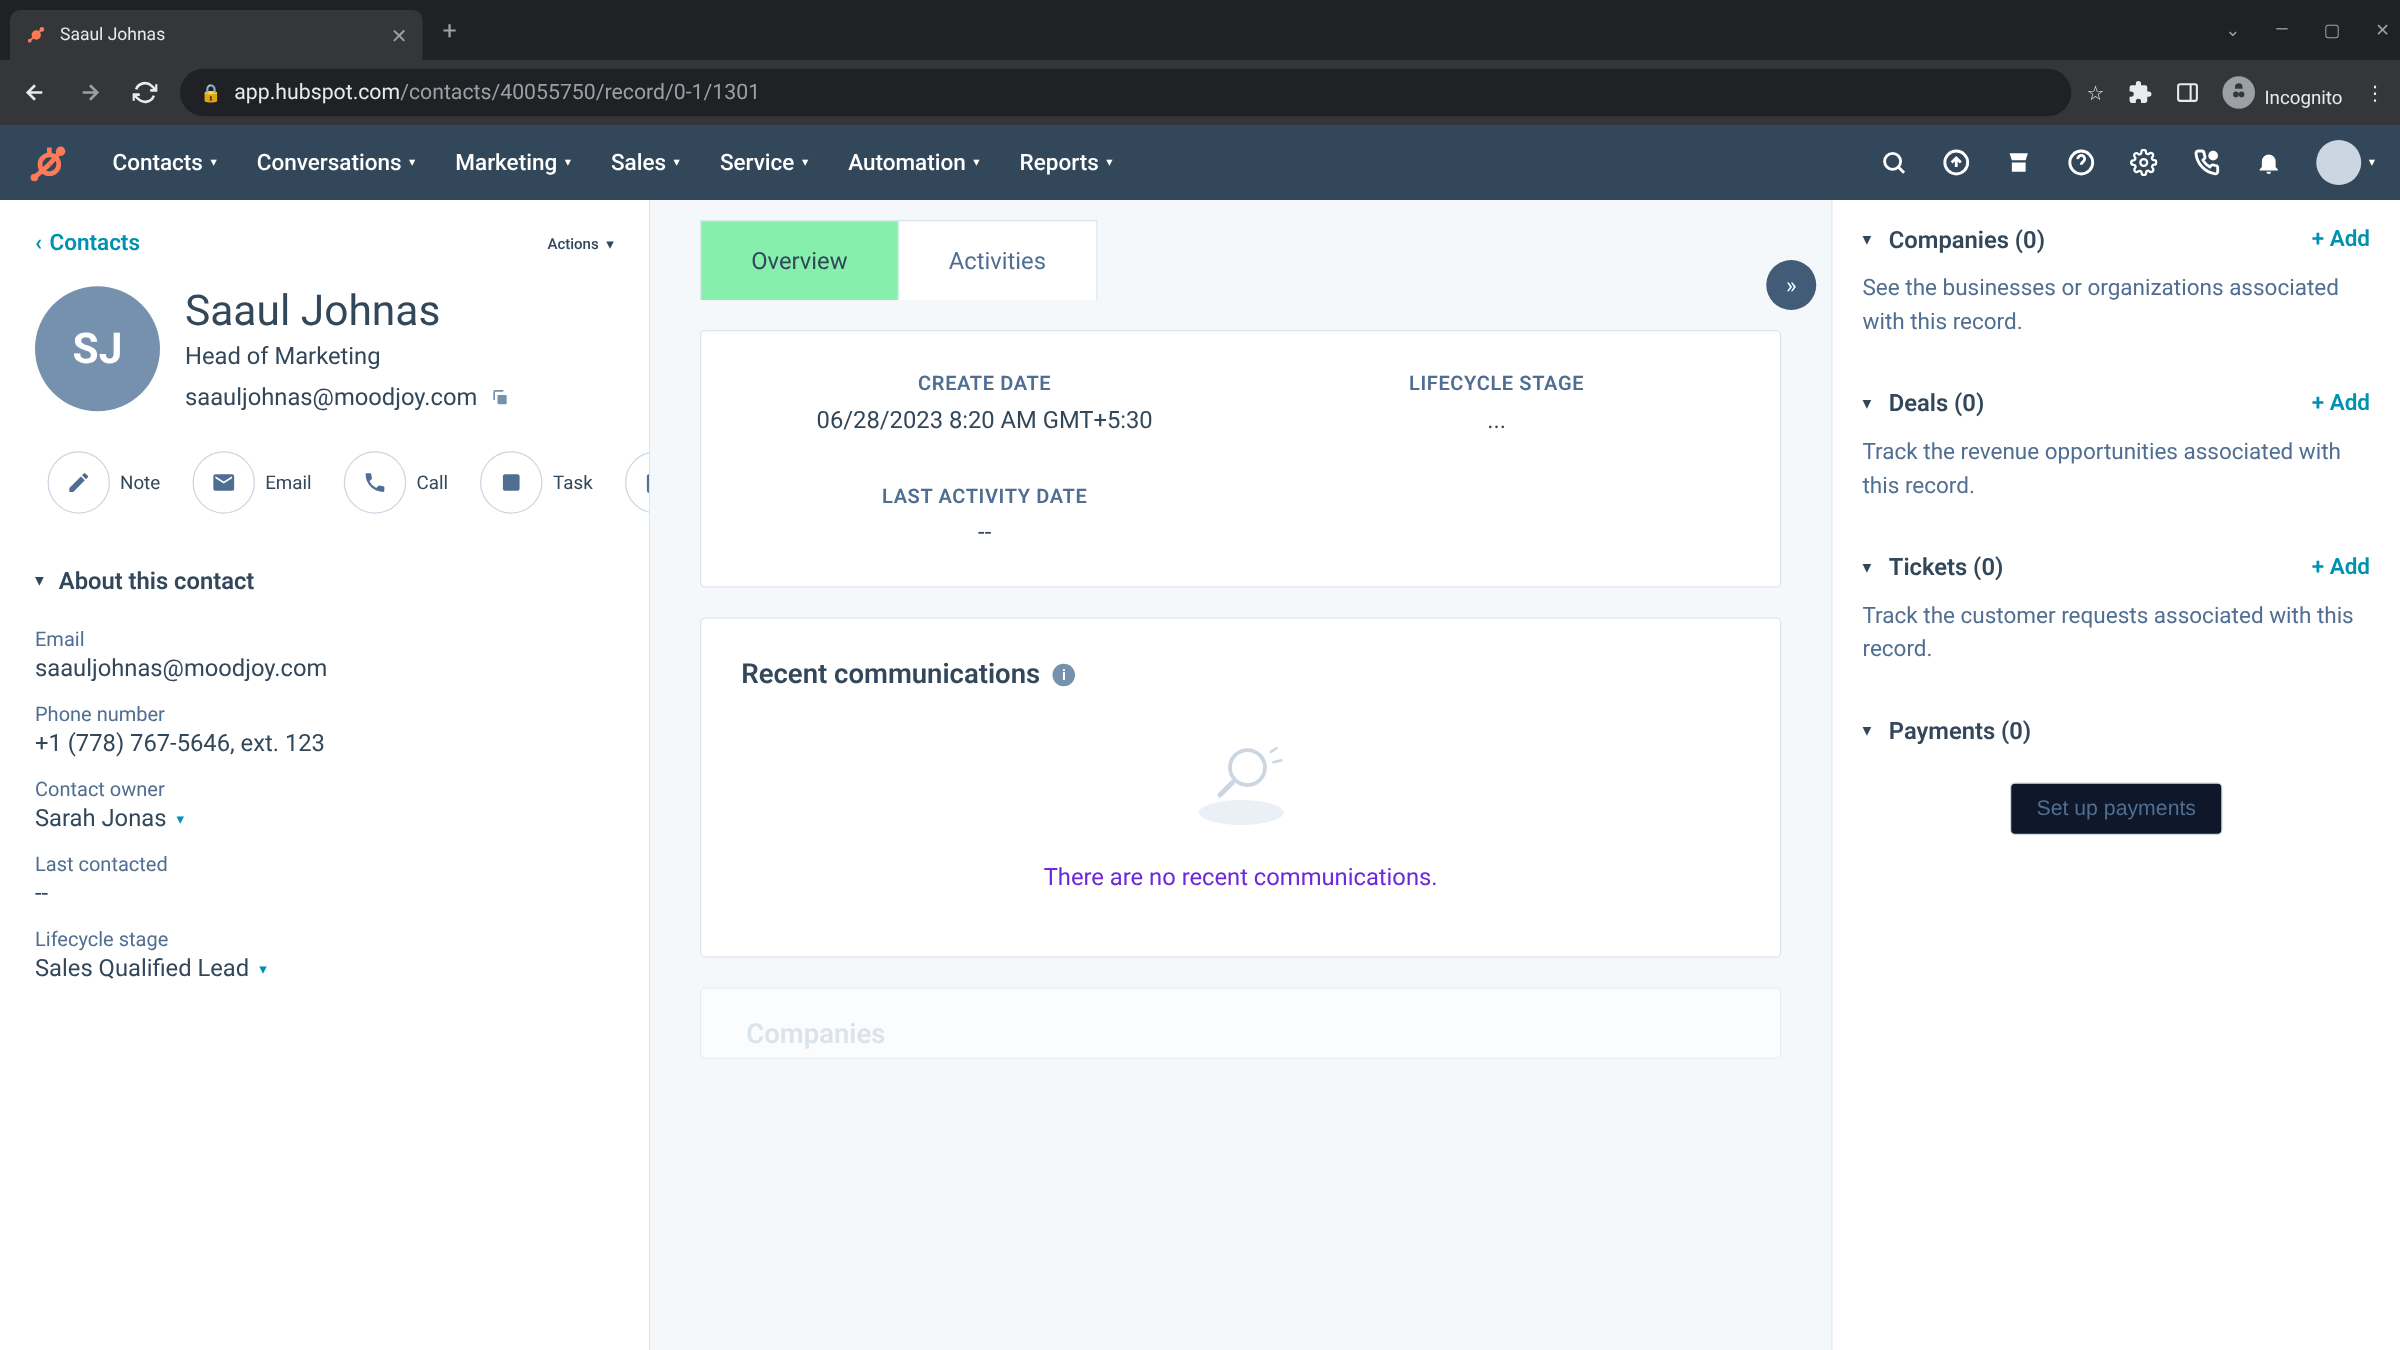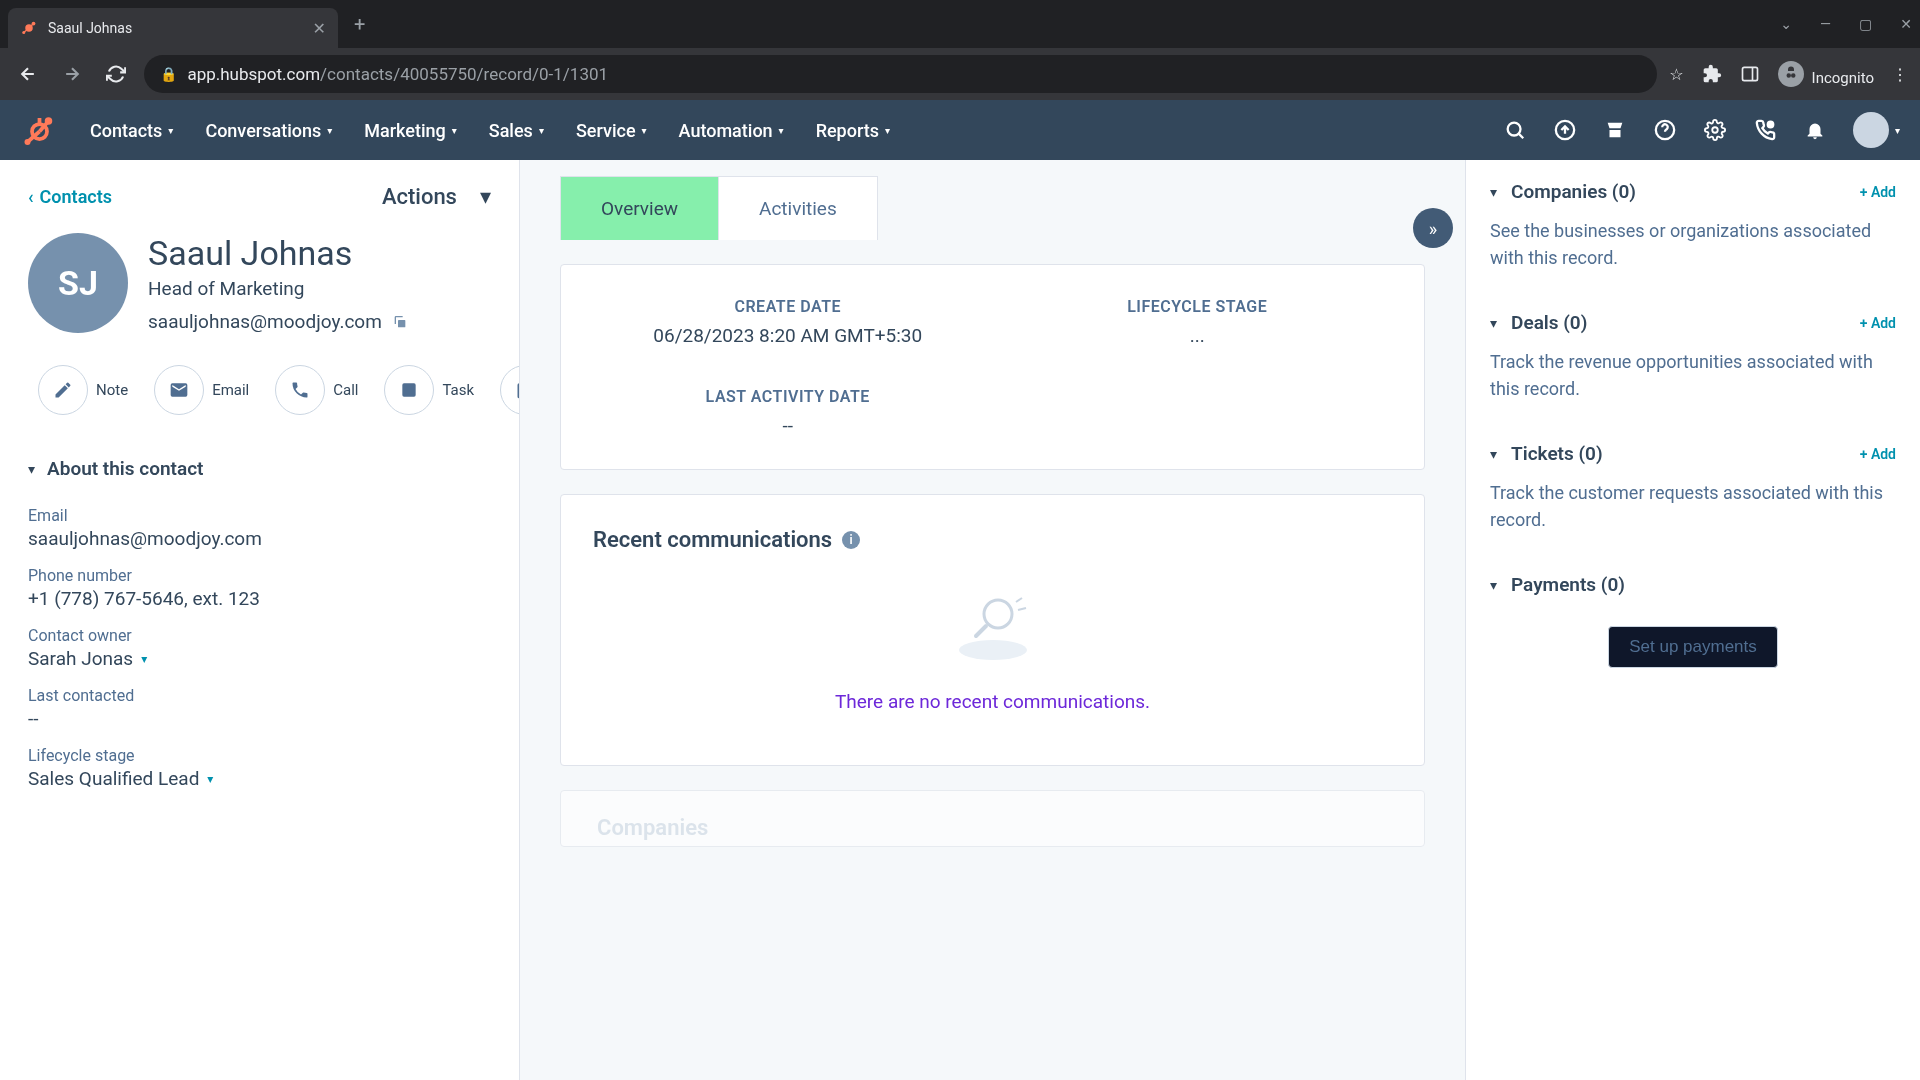--- a/index.html
+++ b/index.html
@@ -40,21 +40,21 @@
 
 
 .app-body { display: flex; height: calc(1080px - 160px); background: #fff; }
 .left-panel { width: 520px; background: #fff; border-right: 1px solid #dfe3eb; overflow-y: auto; position: relative; }
 .center-panel { flex: 1; background: #f5f8fa; overflow-y: auto; position: relative; }
 .right-panel { width: 455px; background: #fff; border-left: 1px solid #dfe3eb; overflow-y: auto; }
 
 
 .left-header { display: flex; justify-content: space-between; align-items: center; padding: 24px 28px 12px; }
 .back-link { color: #0091ae; font-size: 18px; font-weight: 600; display: flex; align-items: center; gap: 6px; cursor: pointer; }
-.actions-btn { color: #33475b; font-size: 22px; font-weight: 500; display: flex; align-items: center; gap: 23px; cursor: pointer; }
+.actions-btn { color: #33475b; font-size: 12px; font-weight: 500; display: flex; align-items: center; gap: 6px; cursor: pointer; }
 
 .contact-header { display: flex; gap: 20px; padding: 12px 28px; align-items: flex-start; }
 .avatar { width: 100px; height: 100px; background: #7691ad; border-radius: 50%; display: flex; align-items: center; justify-content: center; color: #fff; font-size: 34px; font-weight: 700; }
 .contact-name { font-size: 34px; color: #33475b; font-weight: 400; margin-bottom: 4px; }
 .contact-title { font-size: 19px; color: #33475b; margin-bottom: 10px; }
 .contact-email-row { display: flex; align-items: center; gap: 10px; }
 .contact-email { font-size: 19px; color: #33475b; }
 .copy-icon { color: #7691ad; cursor: pointer; }
 
 .action-buttons { display: flex; gap: 26px; padding: 20px 28px 24px 38px; }
@@ -93,21 +93,21 @@
 .empty-icon { width: 90px; height: 70px; margin: 0 auto 28px; position: relative; }
 .empty-text { font-size: 19px; color: #6d28d9; }
 
 .faded-title { font-size: 22px; font-weight: 600; color: #cbd6e2; padding: 0 0 0 4px; }
 
 
 .assoc-section { padding: 20px 24px; }
 .assoc-header { display: flex; align-items: center; justify-content: space-between; margin-bottom: 14px; }
 .assoc-left { display: flex; align-items: center; gap: 14px; cursor: pointer; }
 .assoc-title { font-size: 19px; font-weight: 600; color: #33475b; }
-.add-link { color: #0091ae; font-size: 14px; font-weight: 600; cursor: pointer; }
+.add-link { color: #0091ae; font-size: 18px; font-weight: 600; cursor: pointer; }
 .assoc-desc { font-size: 18px; color: #506e91; line-height: 1.5; }
 .setup-btn { display: inline-block; margin-top: 16px; padding: 10px 20px; border: 1px solid #cbd6e2; border-radius: 4px; background: #0f172a; color: #506e91; font-size: 17px; cursor: pointer; }
 .setup-wrap { text-align: center; }
 
 svg { display: block; }
 </style>
 </head>
 <body>
 
 <div class="browser-chrome">

